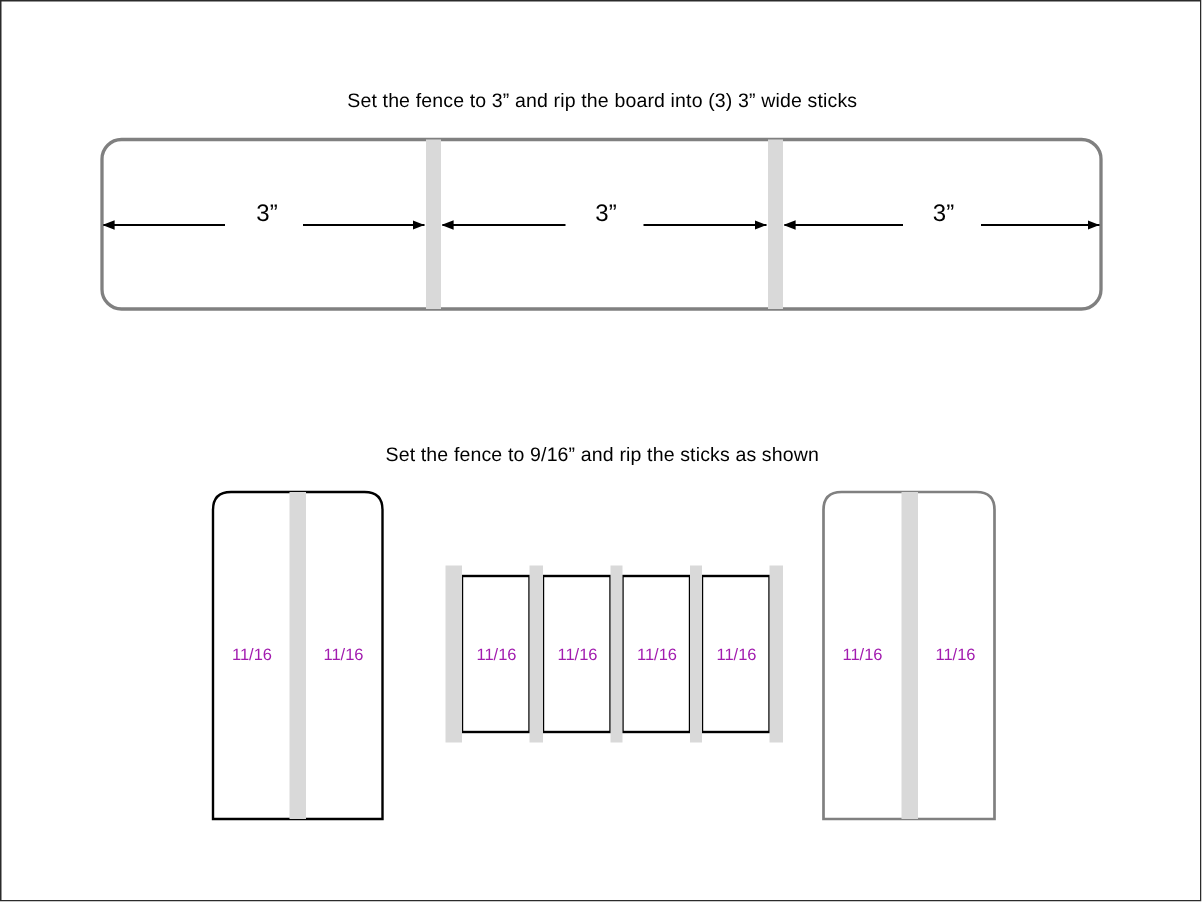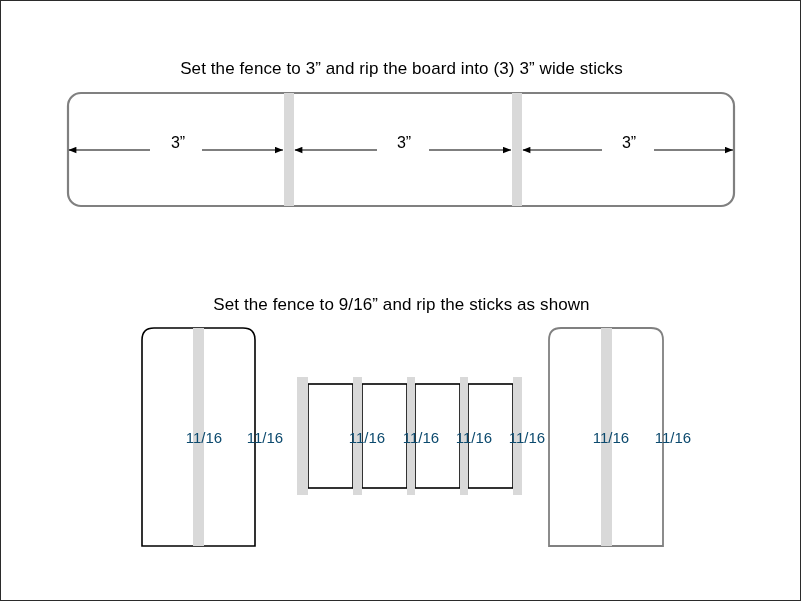--- a/index.html
+++ b/index.html
@@ -16,21 +16,21 @@
     width: 801px;
     height: 601px;
     background: #ffffff;
     border: 1px solid #2b2b2b;
     box-sizing: border-box;
     overflow: hidden;
   }
   .caption {
     position: absolute;
     text-align: center;
-    font-size: 17px;
+    font-size: 13px;
     color: #000000;
     white-space: nowrap;
     letter-spacing: 0.1px;
   }
   #caption-top {
     left: 0;
     top: 58px;
     width: 801px;
   }
   #caption-bottom {
@@ -48,25 +48,24 @@
   }
   .dimlabel {
     position: absolute;
     font-size: 16px;
     color: #000000;
     white-space: nowrap;
     transform: translate(-50%, -50%);
   }
   .stickLabel {
     position: absolute;
-    font-size: 15px;
-    color: #0c4a6e;
+    font-size: 11px;
+    color: #a21caf;
     white-space: nowrap;
     transform: translate(-50%, -50%);
-    margin-left: 36px;
   }
 </style>
 </head>
 <body>
 
 <div id="page">
 
   <div class="caption" id="caption-top">Set the fence to 3” and rip the board into (3) 3” wide sticks</div>
 
   <div class="caption" id="caption-bottom">Set the fence to 9/16” and rip the sticks as shown</div>

